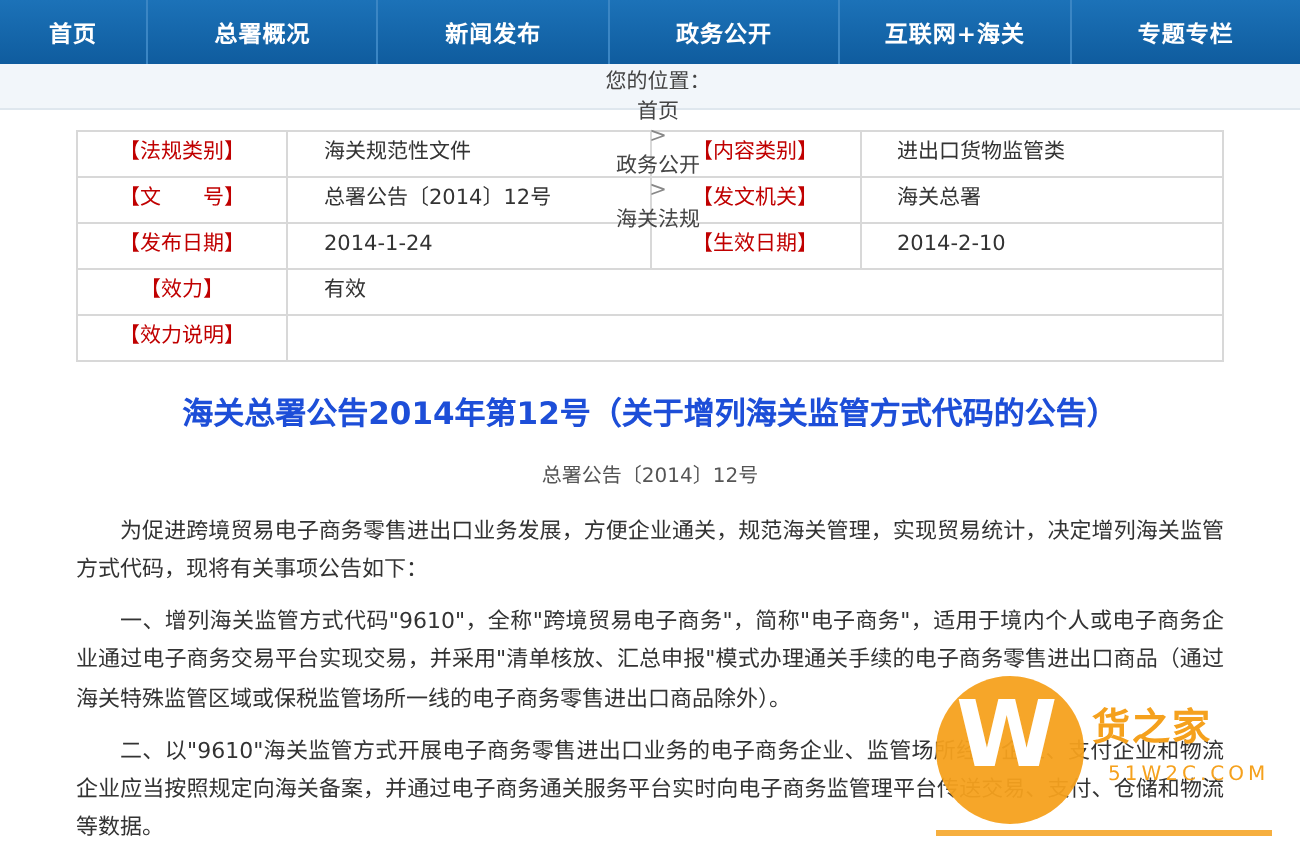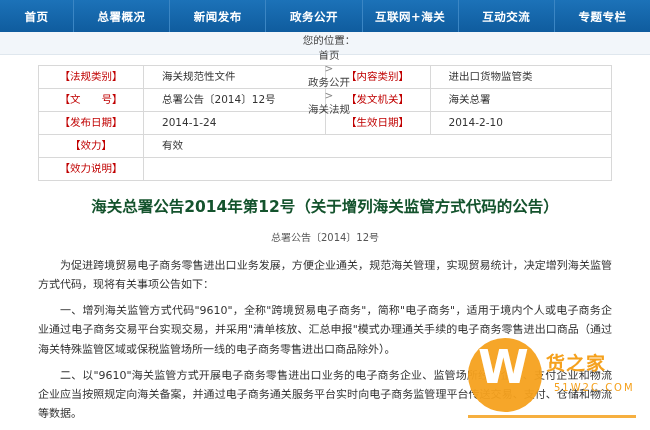--- a/index.html
+++ b/index.html
@@ -92,21 +92,21 @@
   }
   td.value {
     color: #333333;
   }
 
   
   .doc-title {
     text-align: center;
     font-size: 15.5px;
     font-weight: bold;
-    color: #14532d;
+    color: #1d4ed8;
     margin: 16px 0 10px 0;
     line-height: 1.4;
     font-family: "DejaVu Sans", "Liberation Sans", sans-serif;
   }
   .doc-number {
     text-align: center;
     font-size: 10px;
     color: #555555;
     margin-bottom: 12px;
   }
@@ -192,23 +192,20 @@
   <div class="nav-item">
       <span>新闻发布</span>
     </div>
   <div class="nav-item">
       <span>政务公开</span>
     </div>
   <div class="nav-item">
       <span>互联网+海关</span>
     </div>
   <div class="nav-item">
-      <span>互动交流</span>
-    </div>
-  <div class="nav-item">
       <span>专题专栏</span>
     </div>
 </div>
 
 <div class="crumb-bar">
   <span>您的位置：</span>
   <a>首页</a>
   <span class="sep">&gt;</span>
   <a>政务公开</a>
   <span class="sep">&gt;</span>

